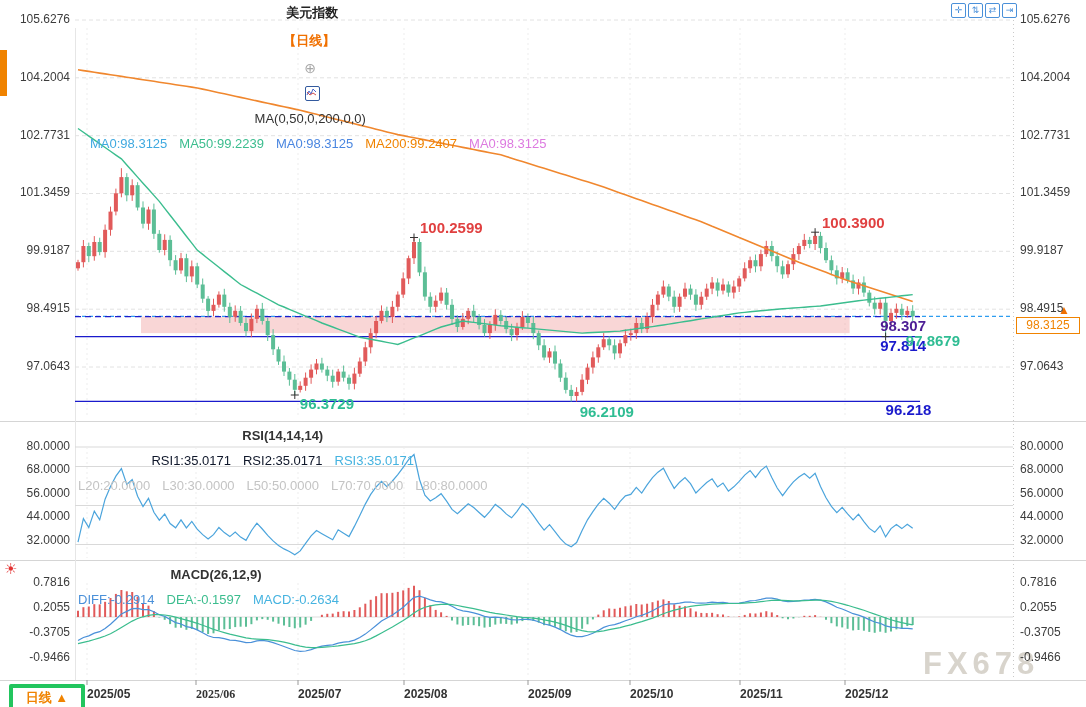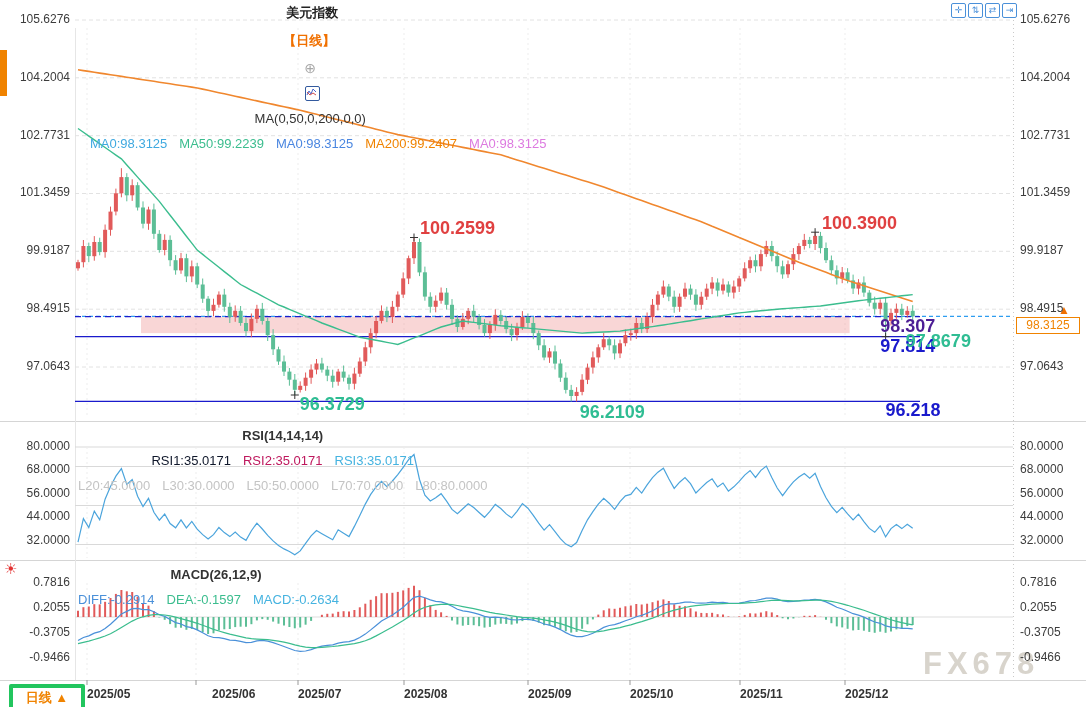--- a/index.html
+++ b/index.html
@@ -1,20 +1,20 @@
 <!DOCTYPE html>
 <html><head>
 <meta charset="utf-8">
 <style>
   html,body{margin:0;padding:0;background:#fff;}
   #app{position:relative;width:1086px;height:707px;background:#fff;overflow:hidden;
        font-family:"Liberation Sans",sans-serif;}
   #chart-svg{position:absolute;left:0;top:0;}
   .axis-label{position:absolute;font-size:12px;color:#3c3c3c;white-space:nowrap;line-height:15px;}
-  .ann{position:absolute;font-size:18px;font-weight:700;white-space:nowrap;line-height:14px;}
+  .ann{position:absolute;font-size:15px;font-weight:700;white-space:nowrap;line-height:14px;}
   .hdr{position:absolute;left:78px;font-size:13px;color:#333;white-space:nowrap;display:flex;align-items:center;gap:10px;flex-direction:column;}
   .hdr .sym{font-weight:700;color:#222;}
   .hdr .per{color:#f07000;font-weight:700;}
   .hdr .plus{color:#a8a8a8;font-size:14px;}
   .tool-icons{position:absolute;top:3px;left:951px;display:flex;gap:2px;}
   .tool-icon{width:13px;height:13px;border:1px solid #4a90d9;border-radius:2px;color:#4a90d9;
              font-size:9px;line-height:12px;text-align:center;cursor:pointer;}
   .date-label{position:absolute;top:687px;font-size:12px;font-weight:700;color:#333;}
   #period-box{position:absolute;left:9px;top:684px;width:68px;height:19px;border:4px solid #22c55e;
               border-radius:2px;text-align:center;font-size:13px;font-weight:700;color:#f08300;line-height:19px;}
@@ -607,25 +607,25 @@
       <div class="tool-icon">✛</div>
       <div class="tool-icon">⇅</div>
       <div class="tool-icon">⇄</div>
       <div class="tool-icon">⇥</div>
     </div>
 
   <div class="hdr" style="top:428px;">
     <span style="color:#333;font-weight:700;">RSI(14,14,14)</span>
     <span id="rsi-values" style="display:flex;gap:12px;">
         <span style="color: #0f172a;">RSI1:35.0171</span>
-        <span style="color: #be185d;">RSI2:35.0171</span>
+        <span style="color: #0f172a;">RSI2:35.0171</span>
         <span style="color: rgb(69, 179, 224);">RSI3:35.0171</span>
       </span>
     <span id="rsi-levels" style="display:flex;gap:12px;color:#c4c4c4;">
-        <span>L20:45.0000</span>
+        <span>L20:20.0000</span>
         <span>L30:30.0000</span>
         <span>L50:50.0000</span>
         <span>L70:70.0000</span>
         <span>L80:80.0000</span>
       </span>
   </div>
 
   <div class="hdr" style="top:567px;">
     <span style="color:#333;font-weight:700;margin-left:15px;">MACD(26,12,9)</span>
     <span id="macd-values" style="display:flex;gap:12px;">
@@ -634,21 +634,21 @@
         <span style="color: rgb(69, 179, 224);">MACD:-0.2634</span>
       </span>
   </div>
 
   <div id="price-box">98.3125</div>
   <div id="price-arrow">▲</div>
 
   <div id="period-box">日线 ▲</div>
   <div id="date-row">
       <div class="date-label" style="left: 87px;">2025/05</div>
-      <div class="date-label" style="left: 212px;">2025/06</div>
+      <div class="date-label" style="left: 196px; font-family: Liberation Serif, serif;">2025/06</div>
       <div class="date-label" style="left: 298px;">2025/07</div>
       <div class="date-label" style="left: 404px;">2025/08</div>
       <div class="date-label" style="left: 528px;">2025/09</div>
       <div class="date-label" style="left: 630px;">2025/10</div>
       <div class="date-label" style="left: 740px;">2025/11</div>
       <div class="date-label" style="left: 845px;">2025/12</div>
     </div>
 
   <div id="watermark">FX678</div>
   <div id="side-bar"></div>

